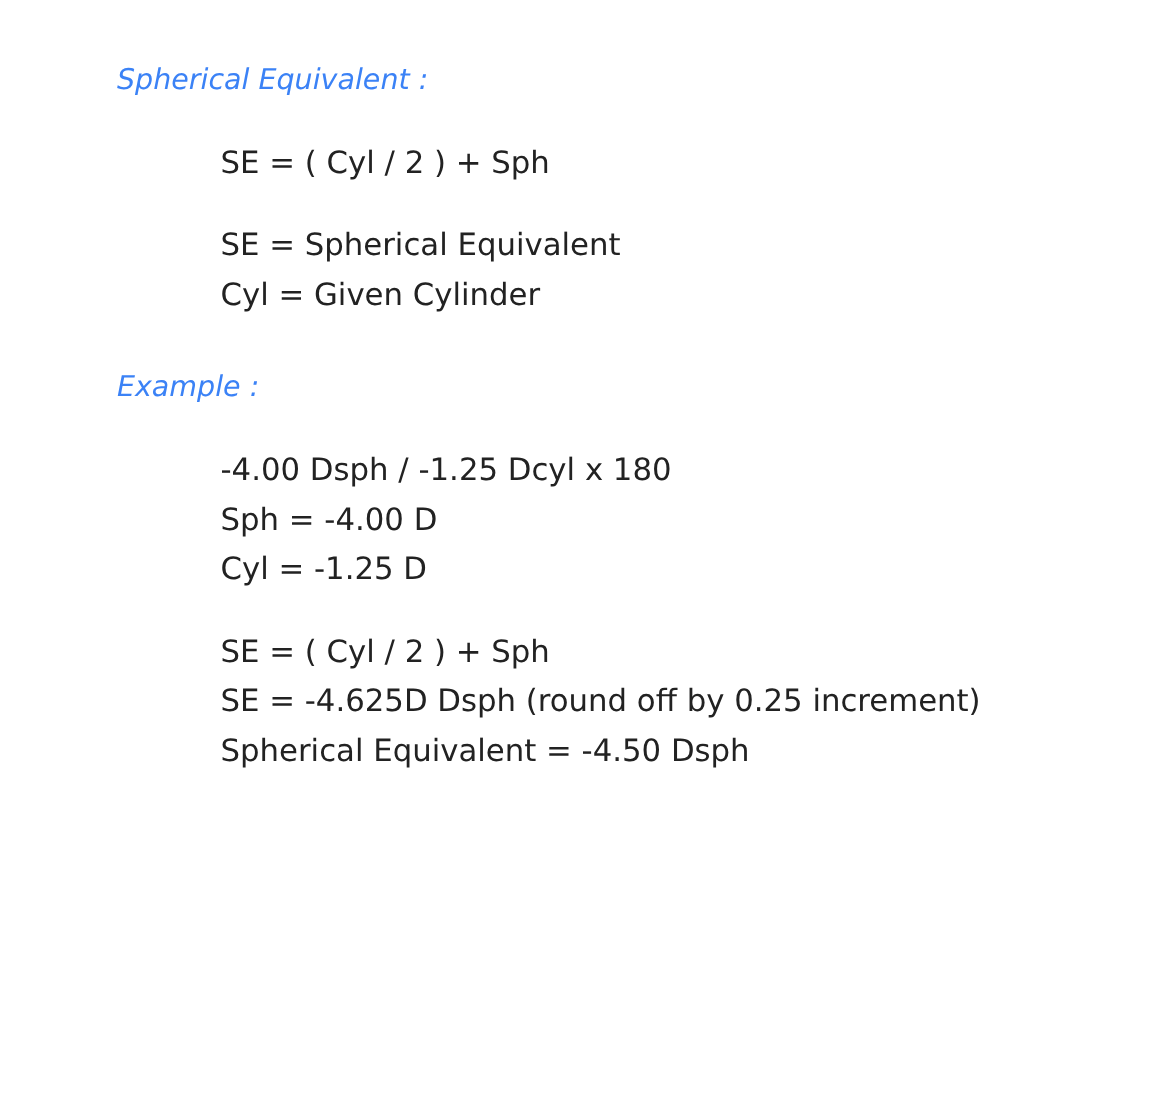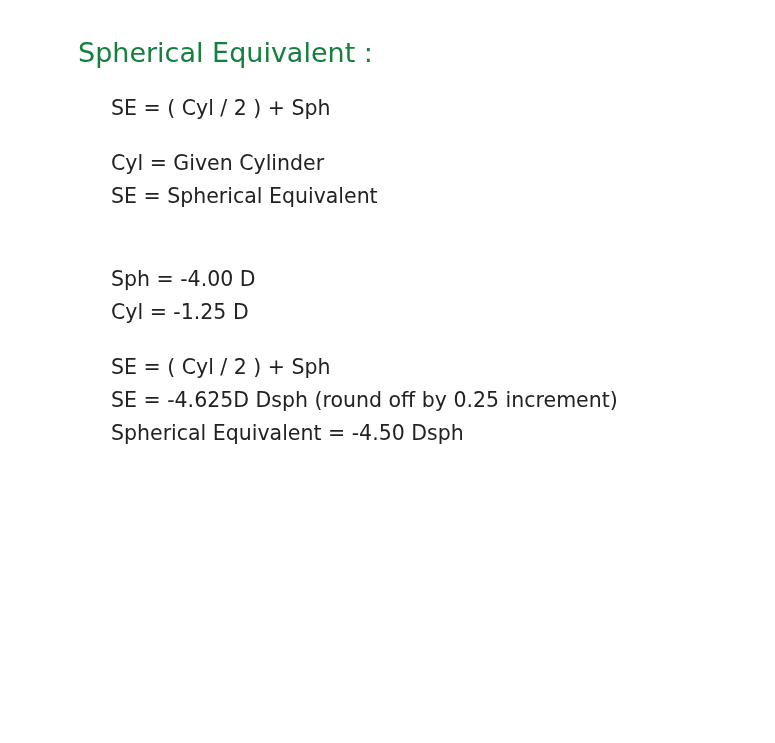--- a/index.html
+++ b/index.html
@@ -15,27 +15,28 @@
     overflow: hidden;
   }
   .page {
     position: relative;
     width: 775px;
     height: 743px;
     box-sizing: border-box;
     padding: 36px 40px 0 78px;
   }
   .heading {
-    font-size: 27px;
+    font-size: 19px;
     line-height: 34px;
-    color: #15803d;
+    color: #3b82f6;
     white-space: pre;
+    font-style: italic;
   }
   .block {
-    margin-left: 33px;
+    margin-left: 69px;
   }
   .line {
     font-size: 20.5px;
     line-height: 33px;
     color: #222222;
     white-space: pre;
   }
   .gap-md { height: 22px; }
   .gap-lg { height: 28px; }
 </style>
@@ -46,30 +47,32 @@
 
   <div class="heading">Spherical Equivalent :</div>
 
   <div class="gap-md"></div>
 
   <div class="block">
     <div class="line">SE = ( Cyl / 2 ) + Sph</div>
 
     <div class="gap-md"></div>
 
+    <div class="line">SE = Spherical Equivalent</div>
     <div class="line">Cyl = Given Cylinder</div>
-    <div class="line">SE = Spherical Equivalent</div>
   </div>
 
   <div class="gap-lg"></div>
 
+  <div class="heading">Example :</div>
 
   <div class="gap-md"></div>
 
   <div class="block">
+    <div class="line">-4.00 Dsph / -1.25 Dcyl x 180</div>
     <div class="line">Sph = -4.00 D</div>
     <div class="line">Cyl = -1.25 D</div>
 
     <div class="gap-md"></div>
 
     <div class="line">SE = ( Cyl / 2 ) + Sph</div>
     <div class="line">SE = -4.625D Dsph (round off by 0.25 increment)</div>
     <div class="line">Spherical Equivalent = -4.50 Dsph</div>
   </div>
 

